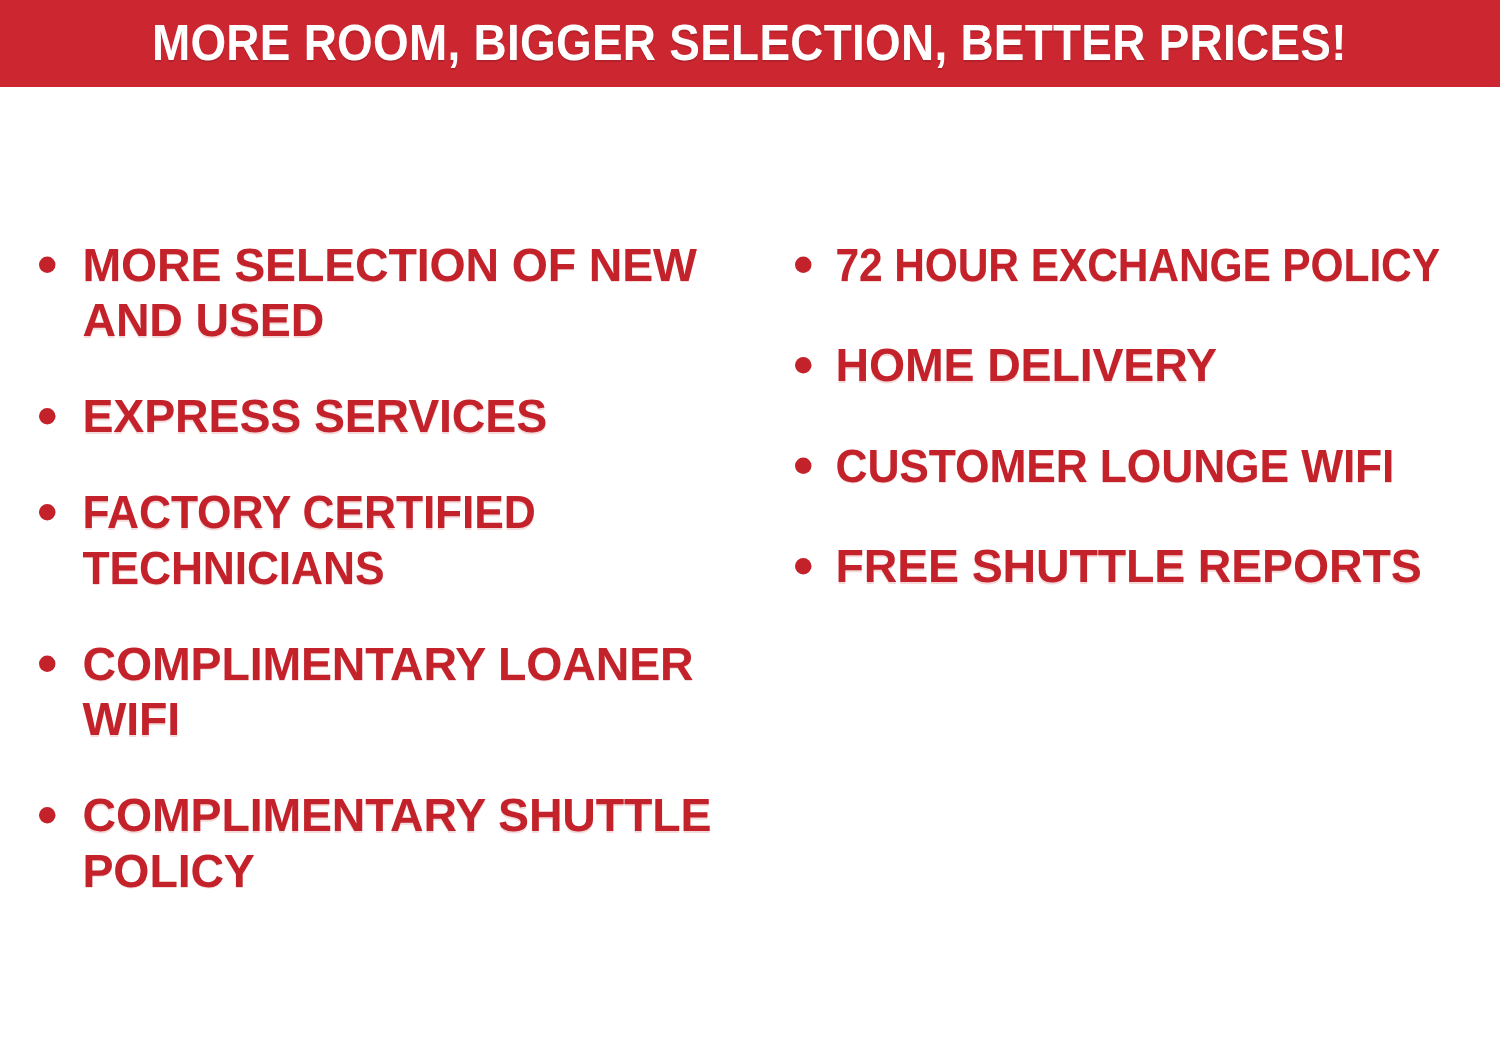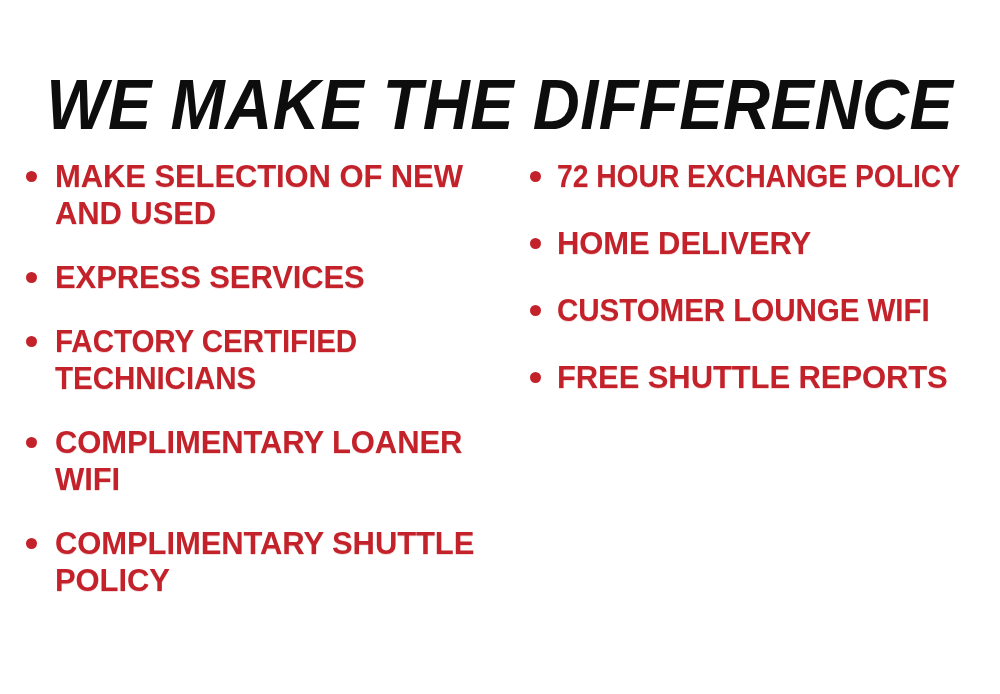--- a/index.html
+++ b/index.html
@@ -141,32 +141,32 @@
   }
   .column-right .bullet-dot {
     left: 10px;
   }
 </style>
 </head>
 <body>
 
 <div class="banner-root">
 
-
-  <div class="headline-wrap">
-    <div class="headline">WE MAKE THE DIFFERENCE</div>
+  <div class="top-strip">
+    <div class="top-strip-text">MORE ROOM, BIGGER SELECTION, BETTER PRICES!</div>
   </div>
 
+
   <div class="columns">
 
     <div class="column column-left">
 
       <div class="bullet-item">
         <span class="bullet-dot"></span>
-        <span class="bullet-text">MAKE SELECTION OF NEW AND USED</span>
+        <span class="bullet-text">MORE SELECTION OF NEW AND USED</span>
       </div>
 
       <div class="bullet-item">
         <span class="bullet-dot"></span>
         <span class="bullet-text">EXPRESS SERVICES</span>
       </div>
 
       <div class="bullet-item">
         <span class="bullet-dot"></span>
         <span class="bullet-text squeeze">FACTORY CERTIFIED TECHNICIANS</span>

